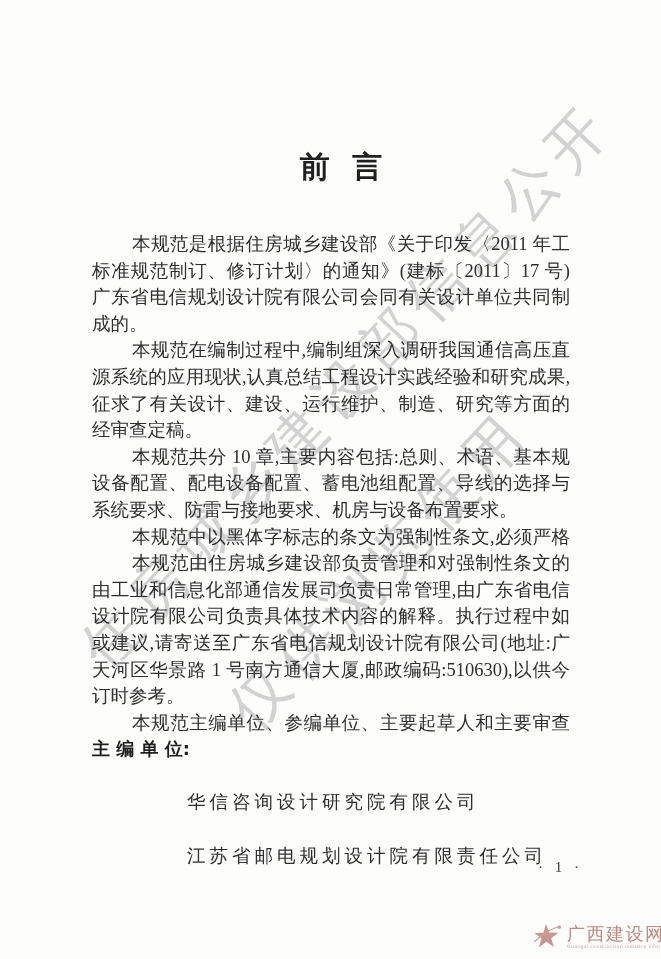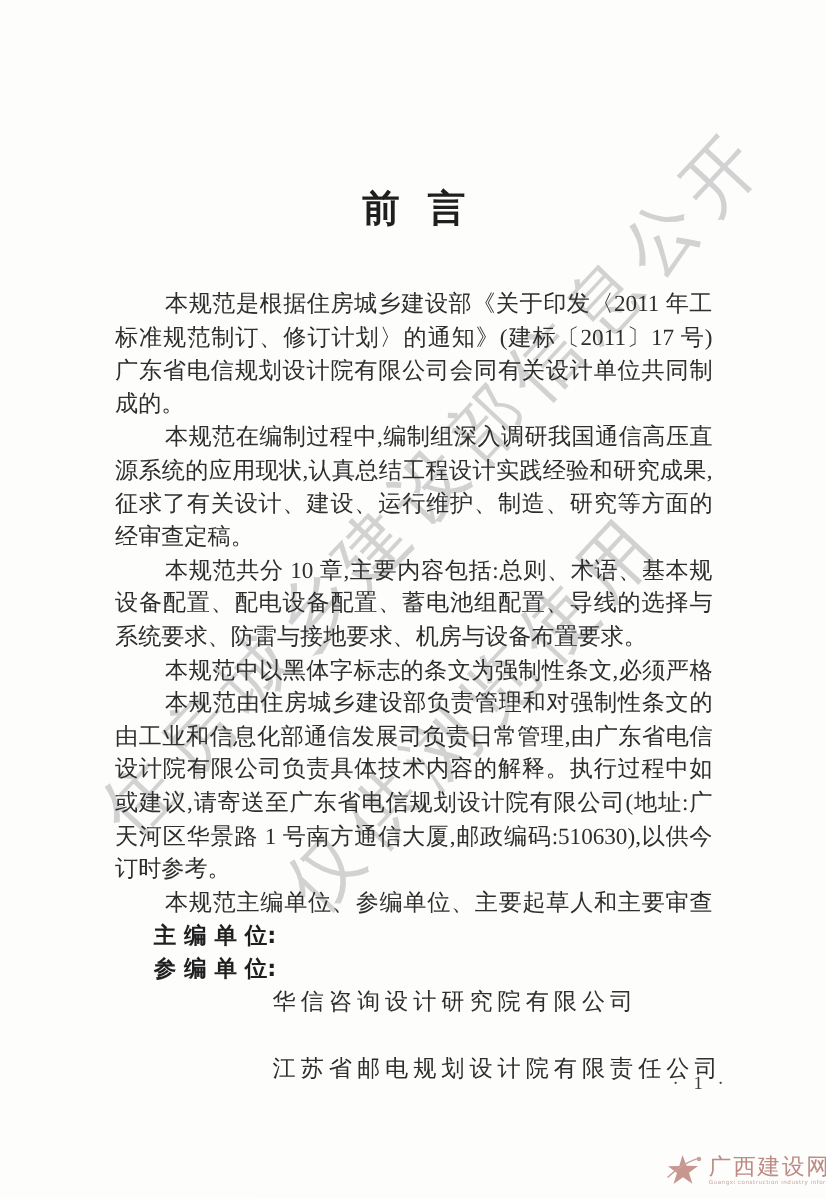--- a/index.html
+++ b/index.html
@@ -14,40 +14,40 @@
     position:absolute; z-index:1; white-space:nowrap;
     font-family:"DejaVu Serif","Liberation Serif",serif;
     color:#cbcbcb; opacity:.85; letter-spacing:10px; font-size:58px;
     transform:rotate(-47deg); transform-origin:center center;
     pointer-events:none;
   }
   .wm-a { left:-16px; top:372px; width:680px; text-align:center; }
   .wm-b { left:176px; top:531px; width:408px; text-align:center; }
   
   .title {
-    position:absolute; z-index:2; left:92px; top:147px; width:478px;
+    position:absolute; z-index:2; left:102px; top:147px; width:478px;
     margin:0; text-align:center;
     font-family:"DejaVu Sans","Liberation Sans",sans-serif;
     font-weight:bold; font-size:30px; color:#1f1f1f;
     letter-spacing:6px; text-indent:6px;
   }
   
   .content {
     position:absolute; z-index:2; left:92px; top:231px; width:478px;
     font-size:18.5px; line-height:26.6px;
   }
   .line {
     height:26.6px; overflow:hidden;
     text-align:justify; text-align-last:justify;
   }
   .line.first { text-indent:40px; }
   .line.para-end { text-align-last:left; }
   .ed-row { display:flex; height:26.6px; }
   .ed-label {
-    flex:0 0 95px; margin-left:31px; white-space:nowrap;
+    flex:0 0 95px; white-space:nowrap;
     font-family:"DejaVu Sans","Liberation Sans",sans-serif;
     font-weight:bold; font-size:18px; color:#1f1f1f;
   }
   .ed-value { flex:1; letter-spacing:4px; white-space:nowrap; }
   
   .pageno {
     position:absolute; z-index:2; right:78px; top:859px;
     font-size:15px; letter-spacing:4px; color:#3a3a3a;
   }
   
@@ -94,21 +94,20 @@
       <div class="line">由工业和信息化部通信发展司负责日常管理,由广东省电信规划</div>
       <div class="line">设计院有限公司负责具体技术内容的解释。执行过程中如有意见</div>
       <div class="line">或建议,请寄送至广东省电信规划设计院有限公司(地址:广州市</div>
       <div class="line">天河区华景路 1 号南方通信大厦,邮政编码:510630),以供今后修</div>
       <div class="line para-end">订时参考。</div>
       <div class="line first para-end">本规范主编单位、参编单位、主要起草人和主要审查人:</div>
       <div class="ed-row">
         <span class="ed-label">主 编 单 位:</span>
       </div>
       <div class="ed-row">
-        <span class="ed-label">参 编 单 位:</span>
       </div>
       <div class="ed-row">
         <span class="ed-label"></span>
         <span class="ed-value">华信咨询设计研究院有限公司</span>
       </div>
       <div class="ed-row">
         <span class="ed-label"></span>
       </div>
       <div class="ed-row">
         <span class="ed-label"></span>

